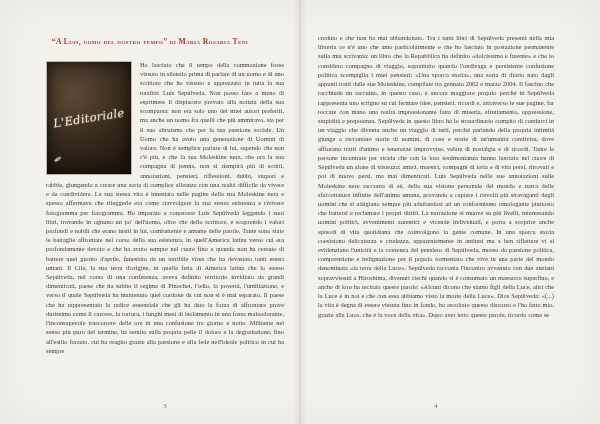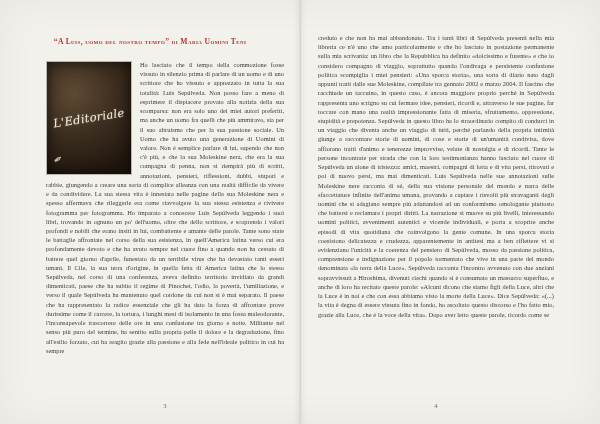--- a/index.html
+++ b/index.html
@@ -49,21 +49,21 @@
   }
   .pagenum.left-num{left:46px;width:238px;}
   .pagenum.right-num{left:18px;width:236px;}
 </style>
 </head>
 <body>
 
 <div class="spread">
 
   <div class="page left">
-    <div class="article-title">“A Luis, uomo del nostro tempo” di Maria Uomini Teni</div>
+    <div class="article-title">“A Luis, uomo del nostro tempo” di Maria Rosaria Teni</div>
 
     <div class="body-text body-left">
       <div class="editorial-image">
         <span class="editorial-caption">L'Editoriale</span>
         <span class="pen-icon">✒</span>
       </div>
       <span>Ho lasciato che il tempo della commozione fosse vissuto in silenzio prima di parlare di un uomo e di uno scrittore che ho vissuto e apprezzato in tutta la sua totalità: Luis Sepúlveda. Non posso fare a meno di esprimere il dispiacere provato alla notizia della sua scomparsa: non era solo uno dei miei autori preferiti, ma anche un uomo fra quelli che più ammiravo, sia per il suo altruismo che per la sua passione sociale. Un Uomo che ha avuto una generazione di Uomini di valore. Non è semplice parlare di lui, sapendo che non c'è più, e che la sua Moleskine nera, che era la sua compagna di penna, non si riempirà più di scritti, annotazioni, pensieri, riflessioni, dubbi, stupori e rabbie, giungendo a creare una sorta di complice alleanza con una realtà difficile da vivere e da condividere. La sua stessa vita è innestata nelle pagine della sua Moleskine nera e spesso affermava che rileggerle era come riavvolgere la sua stessa esistenza e rivivere fotogramma per fotogramma. Ho imparato a conoscere Luis Sepúlveda leggendo i suoi libri, trovando in ognuno un po' dell'uomo, oltre che dello scrittore, e scoprendo i valori profondi e nobili che erano insiti in lui, combattente e amante delle parole. Tante sono state le battaglie affrontate nel corso della sua esistenza, in quell'America latina verso cui era profondamente devoto e che ha avuto sempre nel cuore fino a quando non ha cessato di battere quel giorno d'aprile, funestato da un terribile virus che ha devastato tanti esseri umani. Il Cile, la sua terra d'origine, in quella fetta di America latina che lo stesso Sepúlveda, nel corso di una conferenza, aveva definito territorio invidiato da grandi dimenticati, paese che ha subito il regime di Pinochet, l'odio, la povertà, l'umiliazione, e verso il quale Sepúlveda ha mantenuto quel cordone da cui non si è mai separato. Il paese che ha rappresentato la radice essenziale che gli ha dato la forza di affrontare prove durissime come il carcere, la tortura, i lunghi mesi di isolamento in una fossa maleodorante, l'inconsapevole trascorrere delle ore in una confusione tra giorno e notte. Militante nel senso più puro del termine, ha sentito sulla propria pelle il dolore e la degradazione, fino all'esilio forzato, cui ha reagito grazie alla passione e alla fede nell'ideale politico in cui ha sempre</span>
     </div>
 
     <div class="pagenum left-num">3</div>

